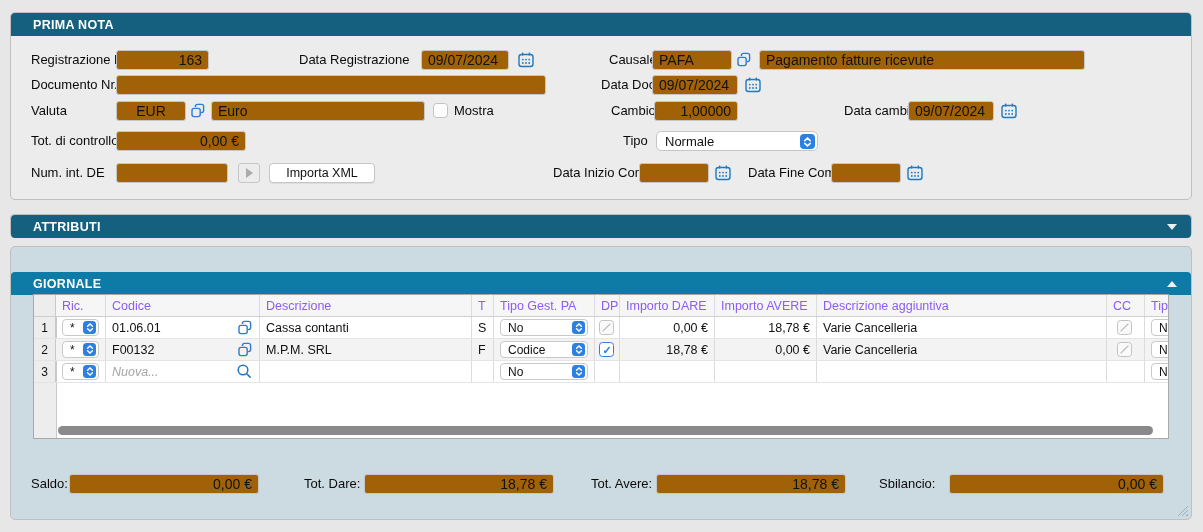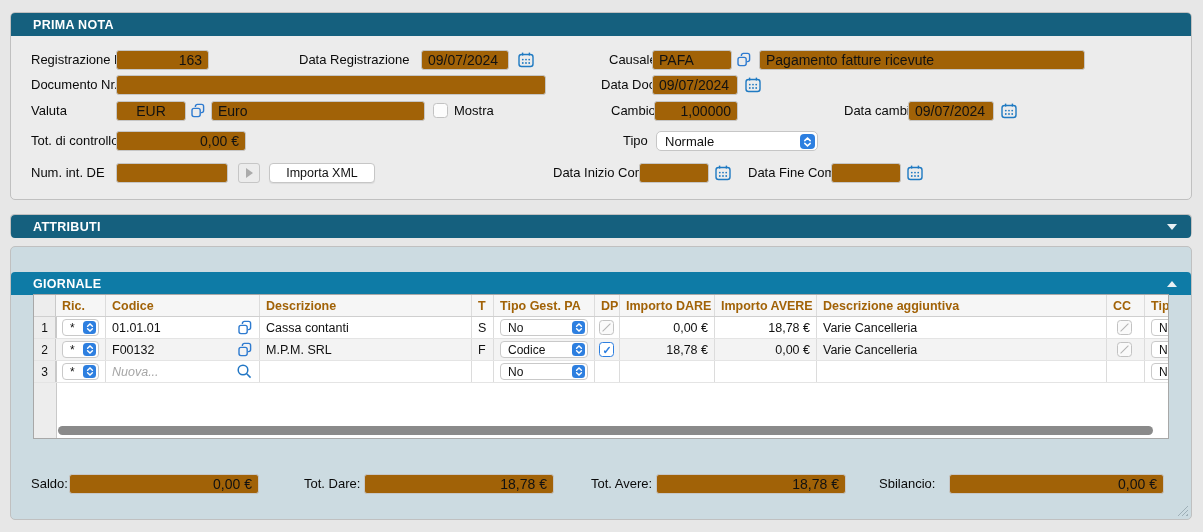--- a/index.html
+++ b/index.html
@@ -42,21 +42,21 @@
     border-left:7px solid #ababab;}
   
   .gtable{position:absolute;left:22px;top:47px;width:1136px;height:145px;background:#fff;
     border:1px solid #a8a8a8;box-sizing:border-box;overflow:hidden;}
   .gutter-strip{position:absolute;left:0;top:0;width:22px;height:100%;background:#ededed;border-right:1px solid #c9c9c9;}
   .trow{display:grid;grid-template-columns:22px 50px 154px 212px 22px 101px 25px 95px 102px 290px 38px 60px;
     height:21px;align-items:center;position:relative;}
   .trow .cell{height:21px;box-sizing:border-box;border-right:1px solid #dcdcdc;display:flex;
     align-items:center;padding:0 6px;font-size:12.5px;white-space:nowrap;overflow:hidden;position:relative;}
   .thead{background:#f6f6f6;border-bottom:1px solid #cfcfcf;}
-  .thead .cell{color:#a16207;font-weight:bold;}
+  .thead .cell{color:#8b5cf6;}
   .body-row{border-bottom:1px solid #e4e4e4;}
   .row-alt{background:#f3f3f3;}
   .cell.num{justify-content:center;padding:0;background:#ededed;border-right:1px solid #c9c9c9;font-size:12px;}
   .thead .cell.num{background:#ededed;}
   .cell.amt{justify-content:flex-end;}
   .mini-select{display:inline-flex;align-items:center;justify-content:space-between;box-sizing:border-box;
     height:17px;background:#fff;border:1px solid #c9c9c9;border-radius:4px;padding:0 2px 0 7px;font-size:12px;}
   .mini-select .stepper{width:13px;height:13px;border-radius:3.5px;}
   .cb{width:15px;height:15px;box-sizing:border-box;border:1px solid #c2c2c2;border-radius:3.5px;
     background:#fff;position:relative;display:inline-block;}
@@ -267,21 +267,21 @@
             <span>*</span>
             <span class="stepper">
               <svg width="8" height="9" viewBox="0 0 10 11" fill="none" stroke="#fff" stroke-width="1.8" stroke-linecap="round">
                 <path d="M2 4 L5 1.2 L8 4"></path>
                 <path d="M2 7 L5 9.8 L8 7"></path>
               </svg>
             </span>
           </span>
         </div>
       <div class="cell">
-          <span>01.01.01</span>
+          <span>01.06.01</span>
           <span class="codice-icon">
             <svg width="16" height="16" viewBox="0 0 16 16" fill="none" stroke="#2e7bd0" stroke-width="1.4">
               <path d="M5.4 4 V3.4 a2 2 0 0 1 2-2 h4.2 a2 2 0 0 1 2 2 v4.2 a2 2 0 0 1 -2 2 h-0.6"></path>
               <rect x="2" y="5.4" width="8.2" height="8.2" rx="2"></rect>
             </svg>
           </span>
         </div>
       <div class="cell">Cassa contanti</div>
       <div class="cell">S</div>
       <div class="cell">

